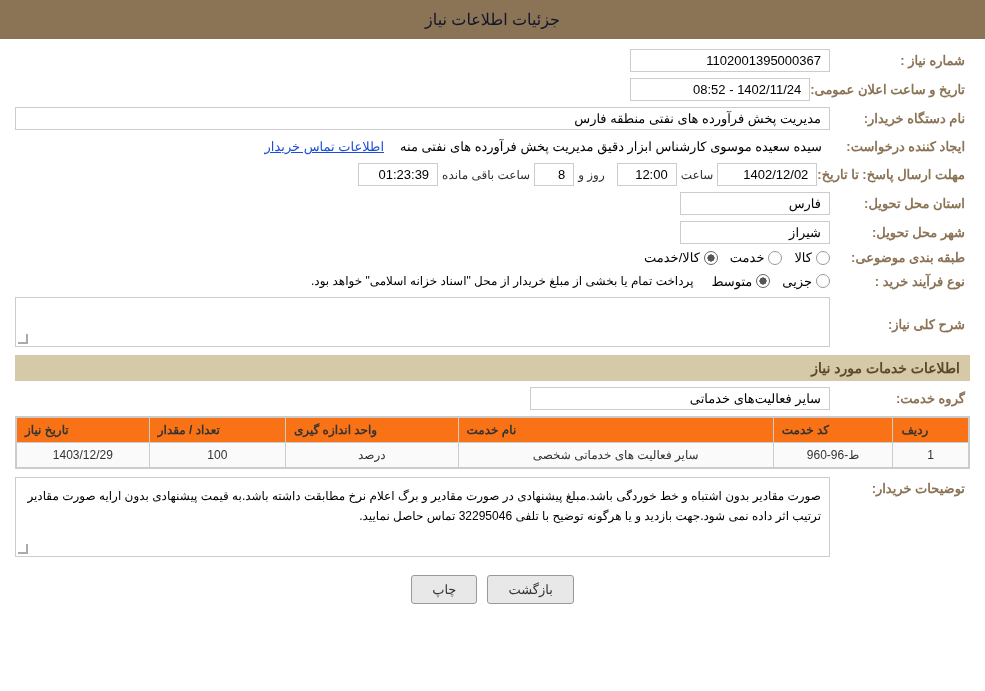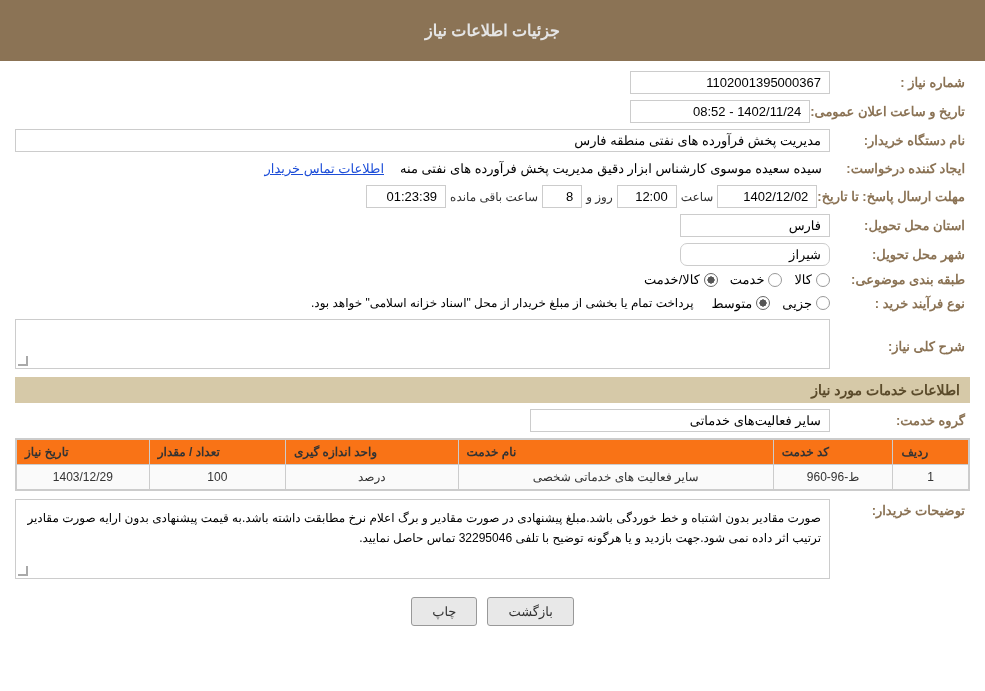--- a/index.html
+++ b/index.html
@@ -11,25 +11,25 @@
       unicode-bidi: embed;
     }
     .page-container {
       width: 985px;
       min-height: 691px;
       background: #fff;
       margin: 0 auto;
     }
     .header {
       background: #8B7355;
-      color: #e5e5e5;
+      color: #0f172a;
       text-align: center;
-      padding: 21px 0;
+      padding: 10px 0;
       font-size: 16px;
-      font-weight: bold;
+      font-weight: normal;
     }
     .content {
       padding: 10px 15px;
     }
     .info-row {
       display: flex;
       align-items: center;
       margin-bottom: 6px;
       flex-direction: row;
     }
@@ -208,35 +208,35 @@
     <div class="info-row">
       <span class="label">ایجاد کننده درخواست:</span>
       <span class="value-text">سیده سعیده موسوی کارشناس ابزار دقیق مدیریت پخش فرآورده های نفتی منه</span>
       <span class="link-text" style="margin-right: 8px;">اطلاعات تماس خریدار</span>
     </div>
 
     <div class="info-row">
       <span class="label">مهلت ارسال پاسخ: تا تاریخ:</span>
       <span class="date-box">1402/12/02</span>
       <span class="small-label" style="margin: 0 4px;">ساعت</span>
-      <span class="date-box" style="min-width:60px;">12:00</span>
+      <span class="date-box" style="min-width:60px;margin-left:8px;">12:00</span>
       <span class="small-label" style="margin: 0 4px;">روز و</span>
       <span class="date-box" style="min-width:40px;">8</span>
       <span class="small-label" style="margin: 0 4px;">ساعت باقی مانده</span>
       <span class="date-box" style="min-width:80px;">01:23:39</span>
     </div>
 
     <div class="info-row">
       <span class="label">استان محل تحویل:</span>
       <span class="value-box" style="min-width:150px;">فارس</span>
     </div>
 
     <div class="info-row">
       <span class="label">شهر محل تحویل:</span>
-      <span class="value-box" style="min-width:150px;border-radius:7px;">شیراز</span>
+      <span class="value-box" style="min-width:150px;">شیراز</span>
     </div>
 
     <div class="info-row">
       <span class="label">طبقه بندی موضوعی:</span>
       <div class="radio-group">
         <div class="radio-item">
           <span class="radio-circle"></span>
           <span>کالا</span>
         </div>
         <div class="radio-item">

